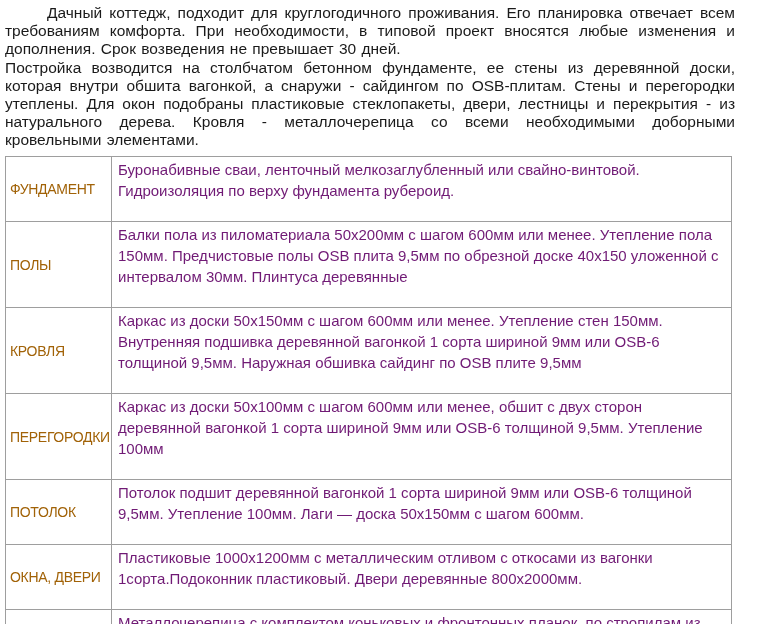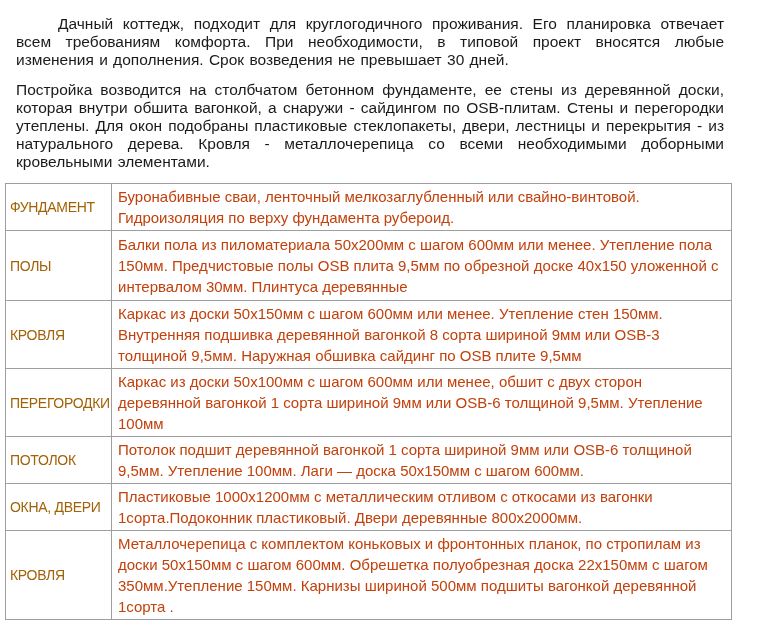--- a/index.html
+++ b/index.html
@@ -12,21 +12,21 @@
     width: 757px;
     height: 624px;
     overflow: hidden;
     background: #ffffff;
     font-family: "Liberation Sans", "DejaVu Sans", sans-serif;
     color: #1a1a1a;
     box-sizing: border-box;
     padding: 3px 21px 0 4px;
   }
   .para {
-    margin: 12px;
+    margin: 1px;
     font-size: 15.5px;
     line-height: 18px;
     text-align: justify;
     word-spacing: 1px;
   }
   .para.first-indent {
     text-indent: 42px;
   }
   table.spec {
     margin-top: 7px;
@@ -46,23 +46,23 @@
   td.cell-label {
     font-size: 14px;
     letter-spacing: -0.3px;
     line-height: 28px;
     padding: 1px 1px 1px 4px;
     color: #a16207;
   }
   td.cell-desc {
     font-size: 15px;
     line-height: 21px;
-    padding: 2px 10px 2px 6px;
+    padding: 2px 10px 20px 6px;
     text-align: left;
-    color: #c2410c;
+    color: #701a75;
   }
 </style>
 </head>
 <body>
 
 <div class="page">
   <p class="para first-indent">Дачный коттедж, подходит для круглогодичного проживания. Его планировка отвечает всем требованиям комфорта. При необходимости, в типовой проект вносятся любые изменения и дополнения. Срок возведения не превышает 30 дней.</p>
   <p class="para">Постройка возводится на столбчатом бетонном фундаменте, ее стены из деревянной доски, которая внутри обшита вагонкой, а снаружи - сайдингом по OSB-плитам. Стены и перегородки утеплены. Для окон подобраны пластиковые стеклопакеты, двери, лестницы и перекрытия - из натурального дерева. Кровля - металлочерепица со всеми необходимыми доборными кровельными элементами.</p>
 
   <table class="spec">
@@ -74,21 +74,21 @@
         <tr style="height: 46px;">
     <td class="cell-label">ФУНДАМЕНТ</td>
     <td class="cell-desc">Буронабивные сваи, ленточный мелкозаглубленный или свайно-винтовой. Гидроизоляция по верху фундамента рубероид.</td>
   </tr>
         <tr style="height: 70px;">
     <td class="cell-label">ПОЛЫ</td>
     <td class="cell-desc">Балки пола из пиломатериала 50х200мм с шагом 600мм или менее. Утепление пола 150мм. Предчистовые полы OSB плита 9,5мм по обрезной доске 40х150 уложенной с интервалом 30мм. Плинтуса деревянные</td>
   </tr>
         <tr style="height: 66px;">
     <td class="cell-label">КРОВЛЯ</td>
-    <td class="cell-desc">Каркас из доски 50х150мм с шагом 600мм или менее. Утепление стен 150мм.  Внутренняя подшивка деревянной вагонкой  8 сорта шириной 9мм или OSB-3 толщиной 9,5мм. Наружная обшивка  сайдинг по OSB плите 9,5мм</td>
+    <td class="cell-desc">Каркас из доски 50х150мм с шагом 600мм или менее. Утепление стен 150мм.  Внутренняя подшивка деревянной вагонкой  1 сорта шириной 9мм или OSB-6 толщиной 9,5мм. Наружная обшивка  сайдинг по OSB плите 9,5мм</td>
   </tr>
         <tr style="height: 48px;">
     <td class="cell-label">ПЕРЕГОРОДКИ</td>
     <td class="cell-desc">Каркас из доски 50х100мм с шагом 600мм или менее, обшит с двух сторон  деревянной вагонкой  1 сорта шириной 9мм или OSB-6 толщиной 9,5мм. Утепление  100мм</td>
   </tr>
         <tr style="height: 43px;">
     <td class="cell-label">ПОТОЛОК</td>
     <td class="cell-desc">Потолок подшит деревянной  вагонкой  1 сорта шириной 9мм или OSB-6 толщиной 9,5мм. Утепление 100мм. Лаги — доска  50х150мм с шагом 600мм.</td>
   </tr>
         <tr style="height: 47px; margin-top: 16px;">

